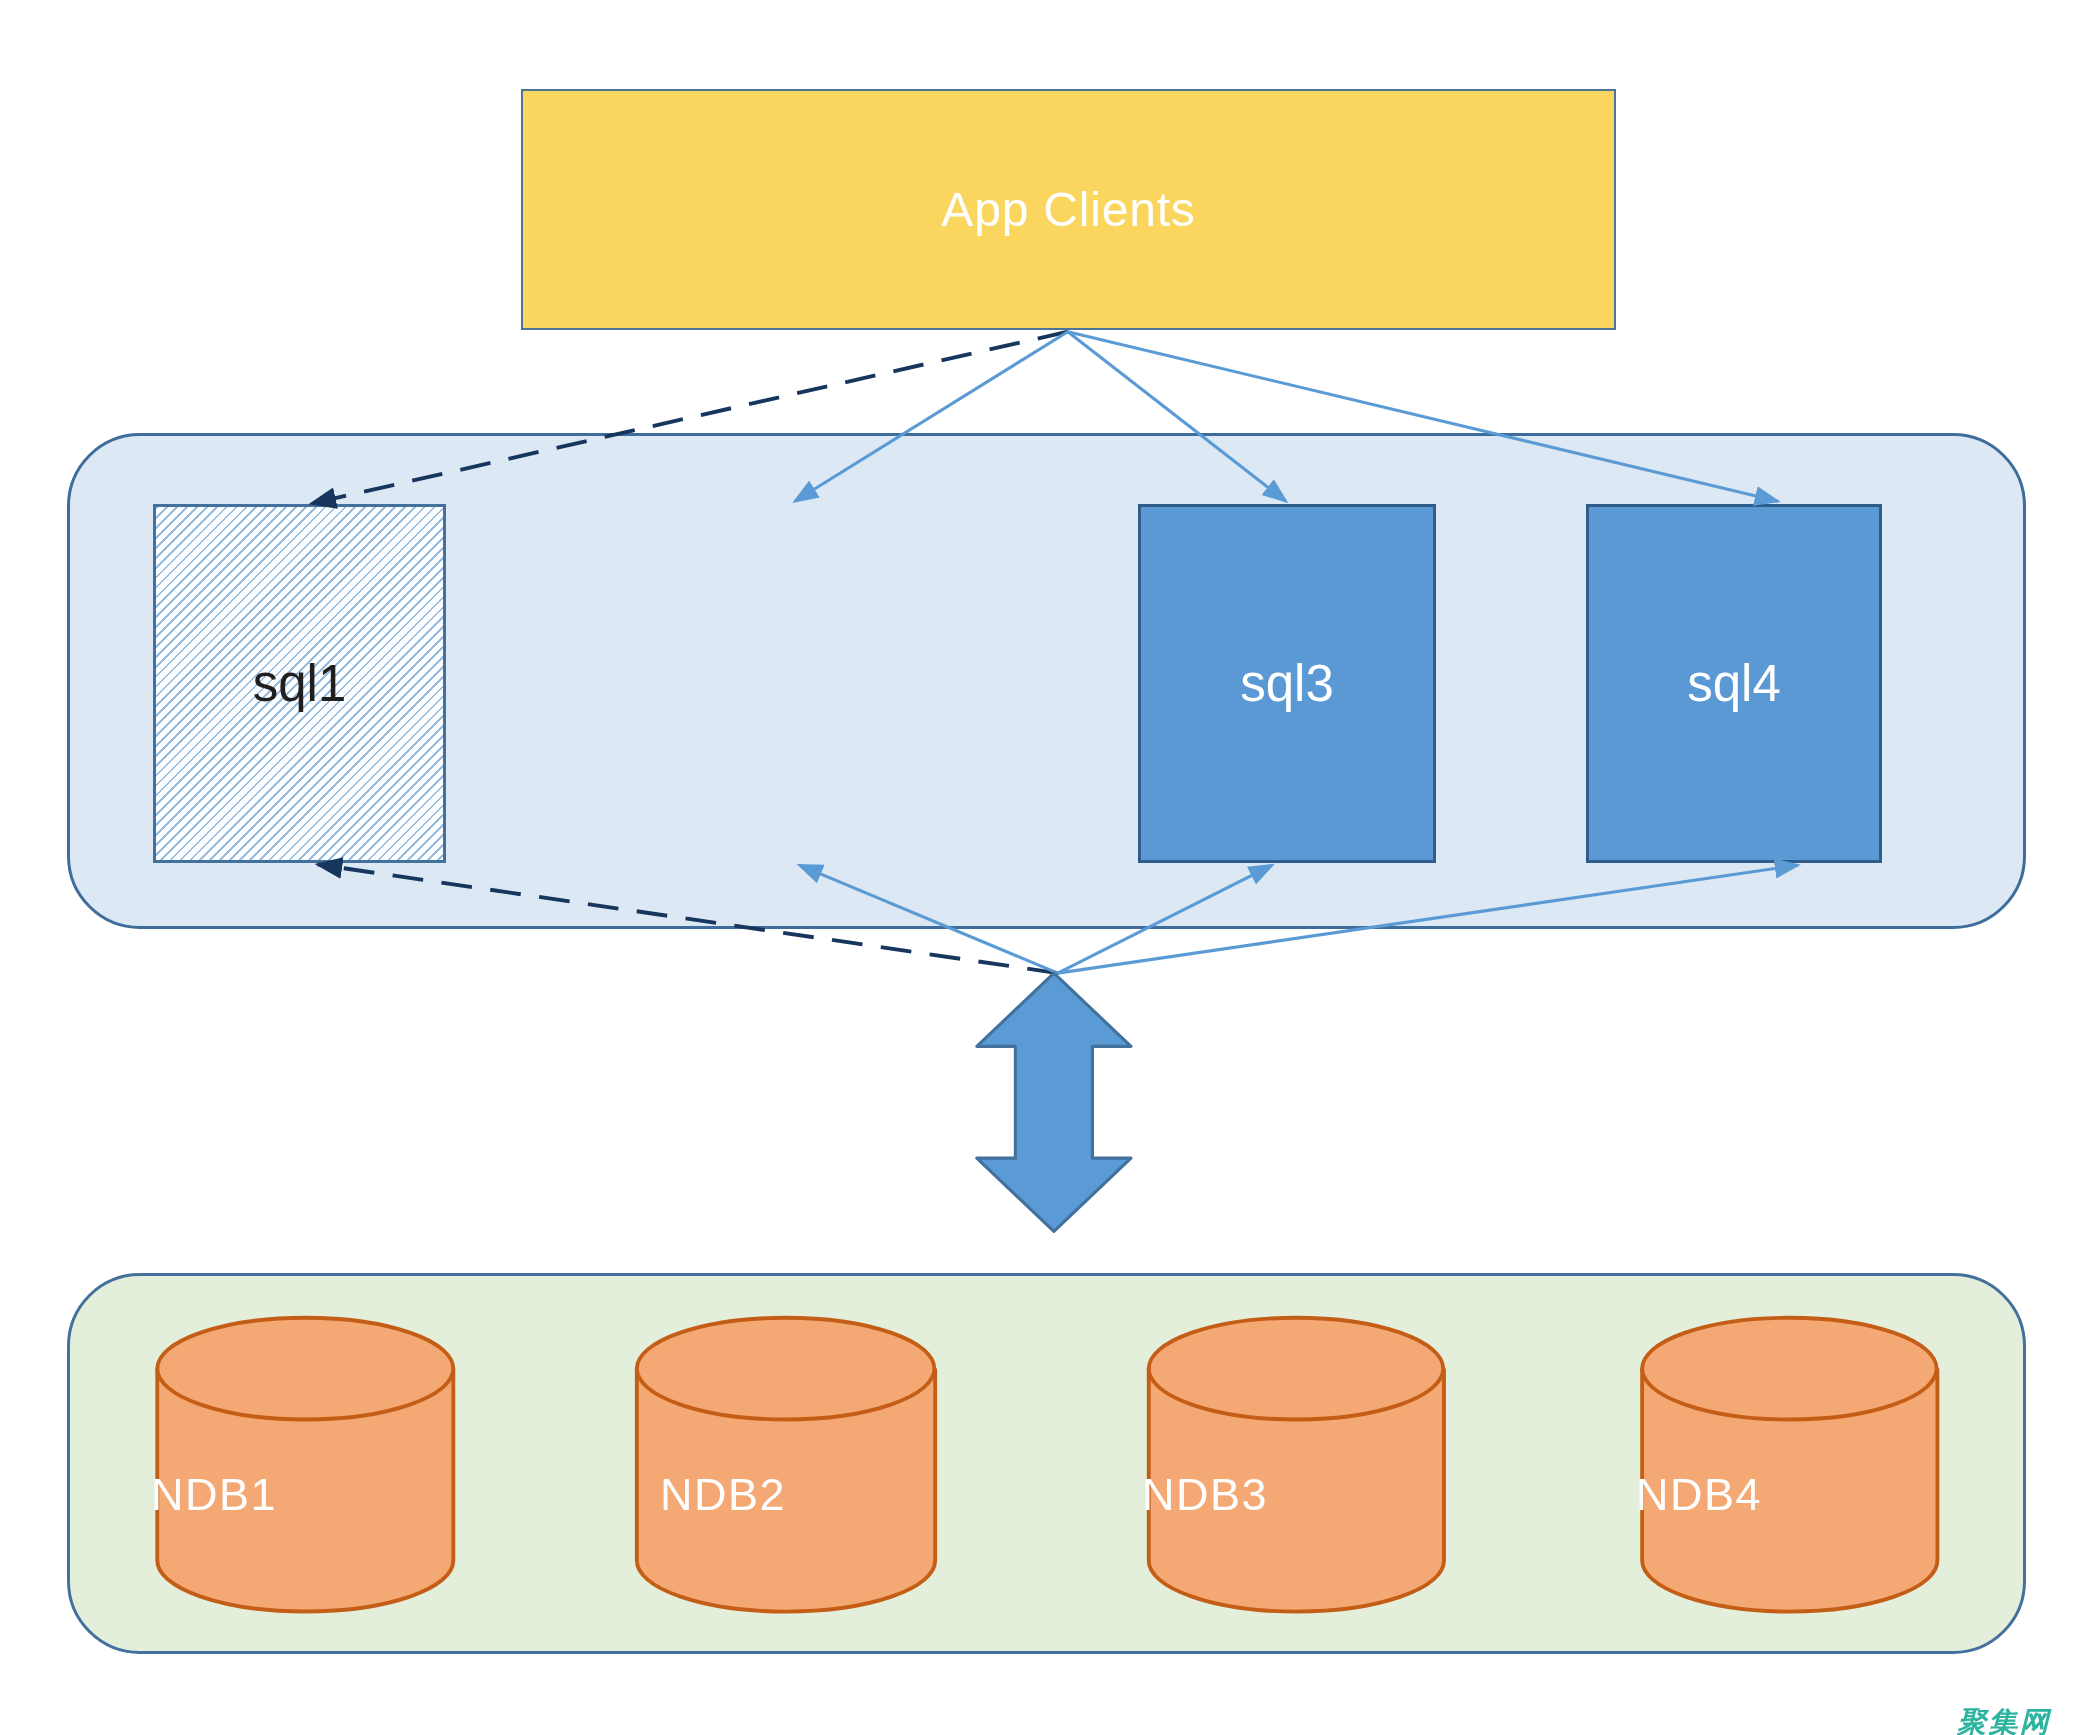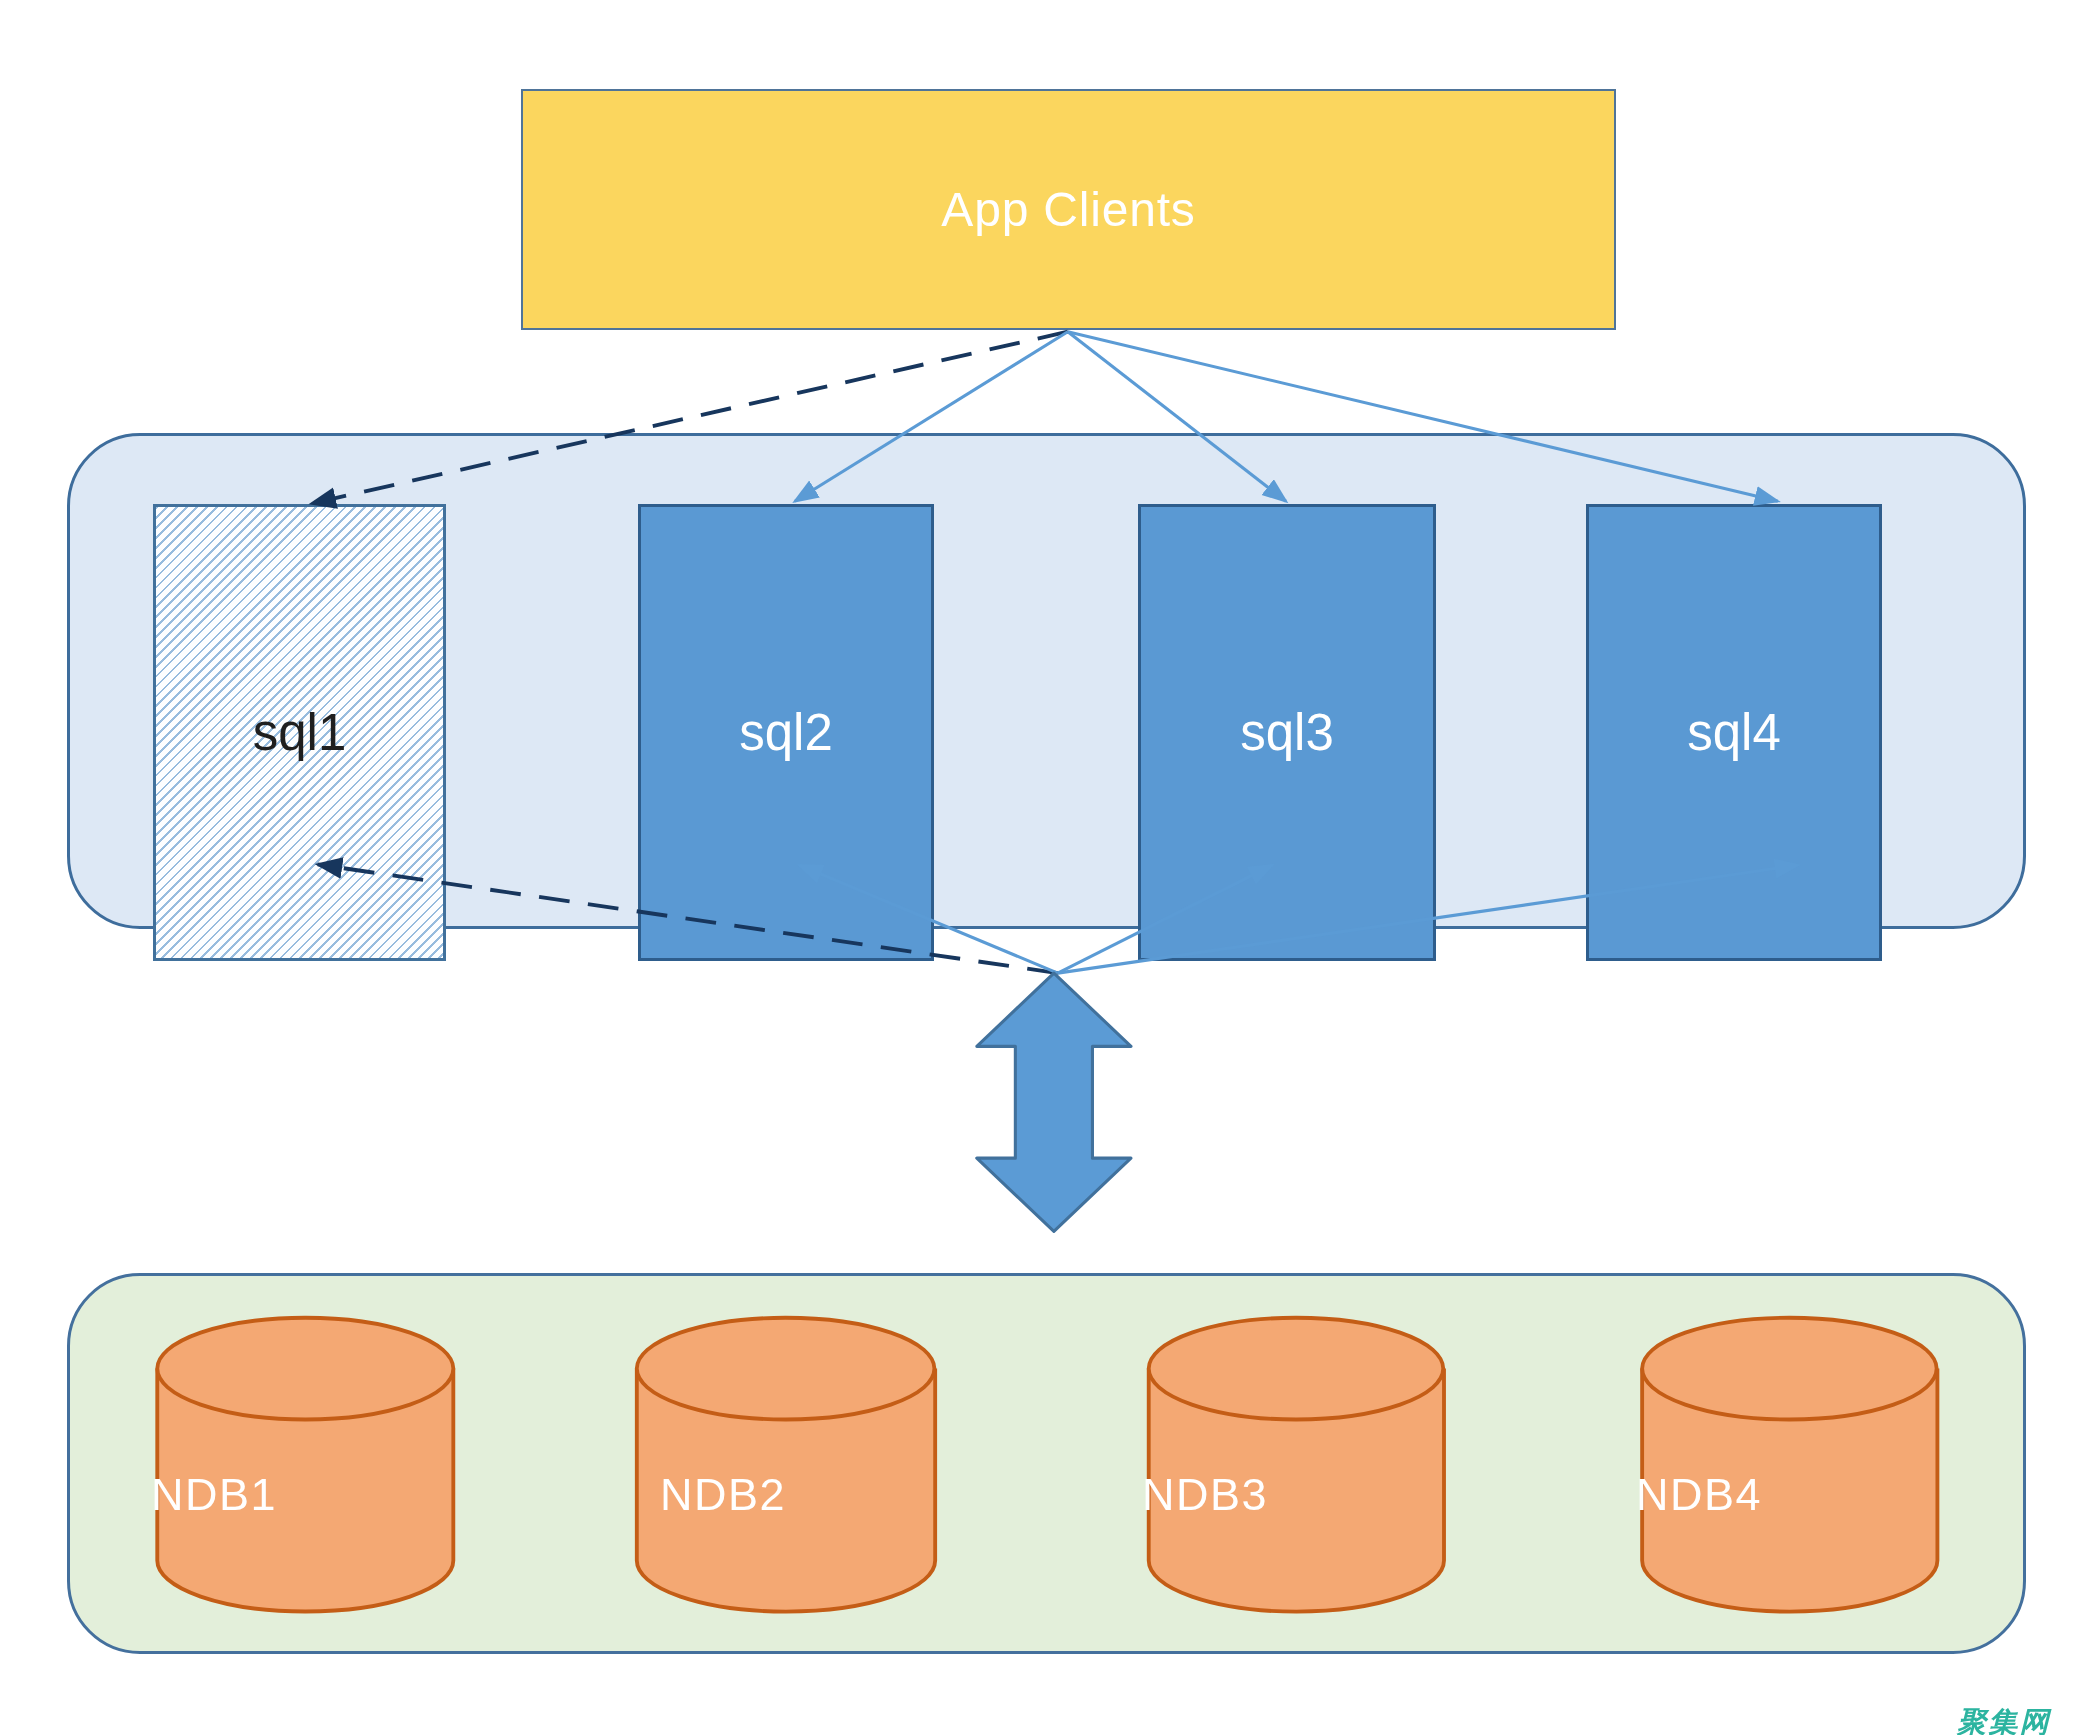--- a/index.html
+++ b/index.html
@@ -23,21 +23,21 @@
   .tier-sql{
     left:67px;top:433px;width:1959px;height:496px;
     background:#DDE8F5;border:3.9px solid #3E6D9C;
   }
   .tier-data{
     left:67px;top:1273px;width:1959px;height:381px;
     background:#E3EFDA;border:3.9px solid #44709D;
   }
   
   .sqlbox{
-    position:absolute;top:504px;height:457px;box-sizing:border-box;
+    position:absolute;top:504px;height:359px;box-sizing:border-box;
     display:flex;align-items:center;justify-content:center;
     font-size:51px;color:#ffffff;
     background:#5A99D3;border:3.9px solid #2E5D8C;
   }
   .sqlbox.hatched{
     color:#1f1f1f;
     background:#fdfeff repeating-linear-gradient(135deg,
       rgba(84,144,200,0.60) 0px, rgba(84,144,200,0.60) 1.9px,
       rgba(255,255,255,0) 1.9px, rgba(255,255,255,0) 7px);
     border:3.1px solid #41719C;
@@ -66,23 +66,20 @@
 <div class="canvas">
 
   <div class="app-box">
     <span>App Clients</span>
   </div>
 
   <div class="tier tier-sql"></div>
 
   <div class="sqlbox hatched sql1">
     <span>sql1</span>
-  </div>
-  <div class="sqlbox sql2">
-    <span>sql2</span>
   </div>
   <div class="sqlbox sql3">
     <span>sql3</span>
   </div>
   <div class="sqlbox sql4">
     <span>sql4</span>
   </div>
 
   <div class="tier tier-data"></div>
 

